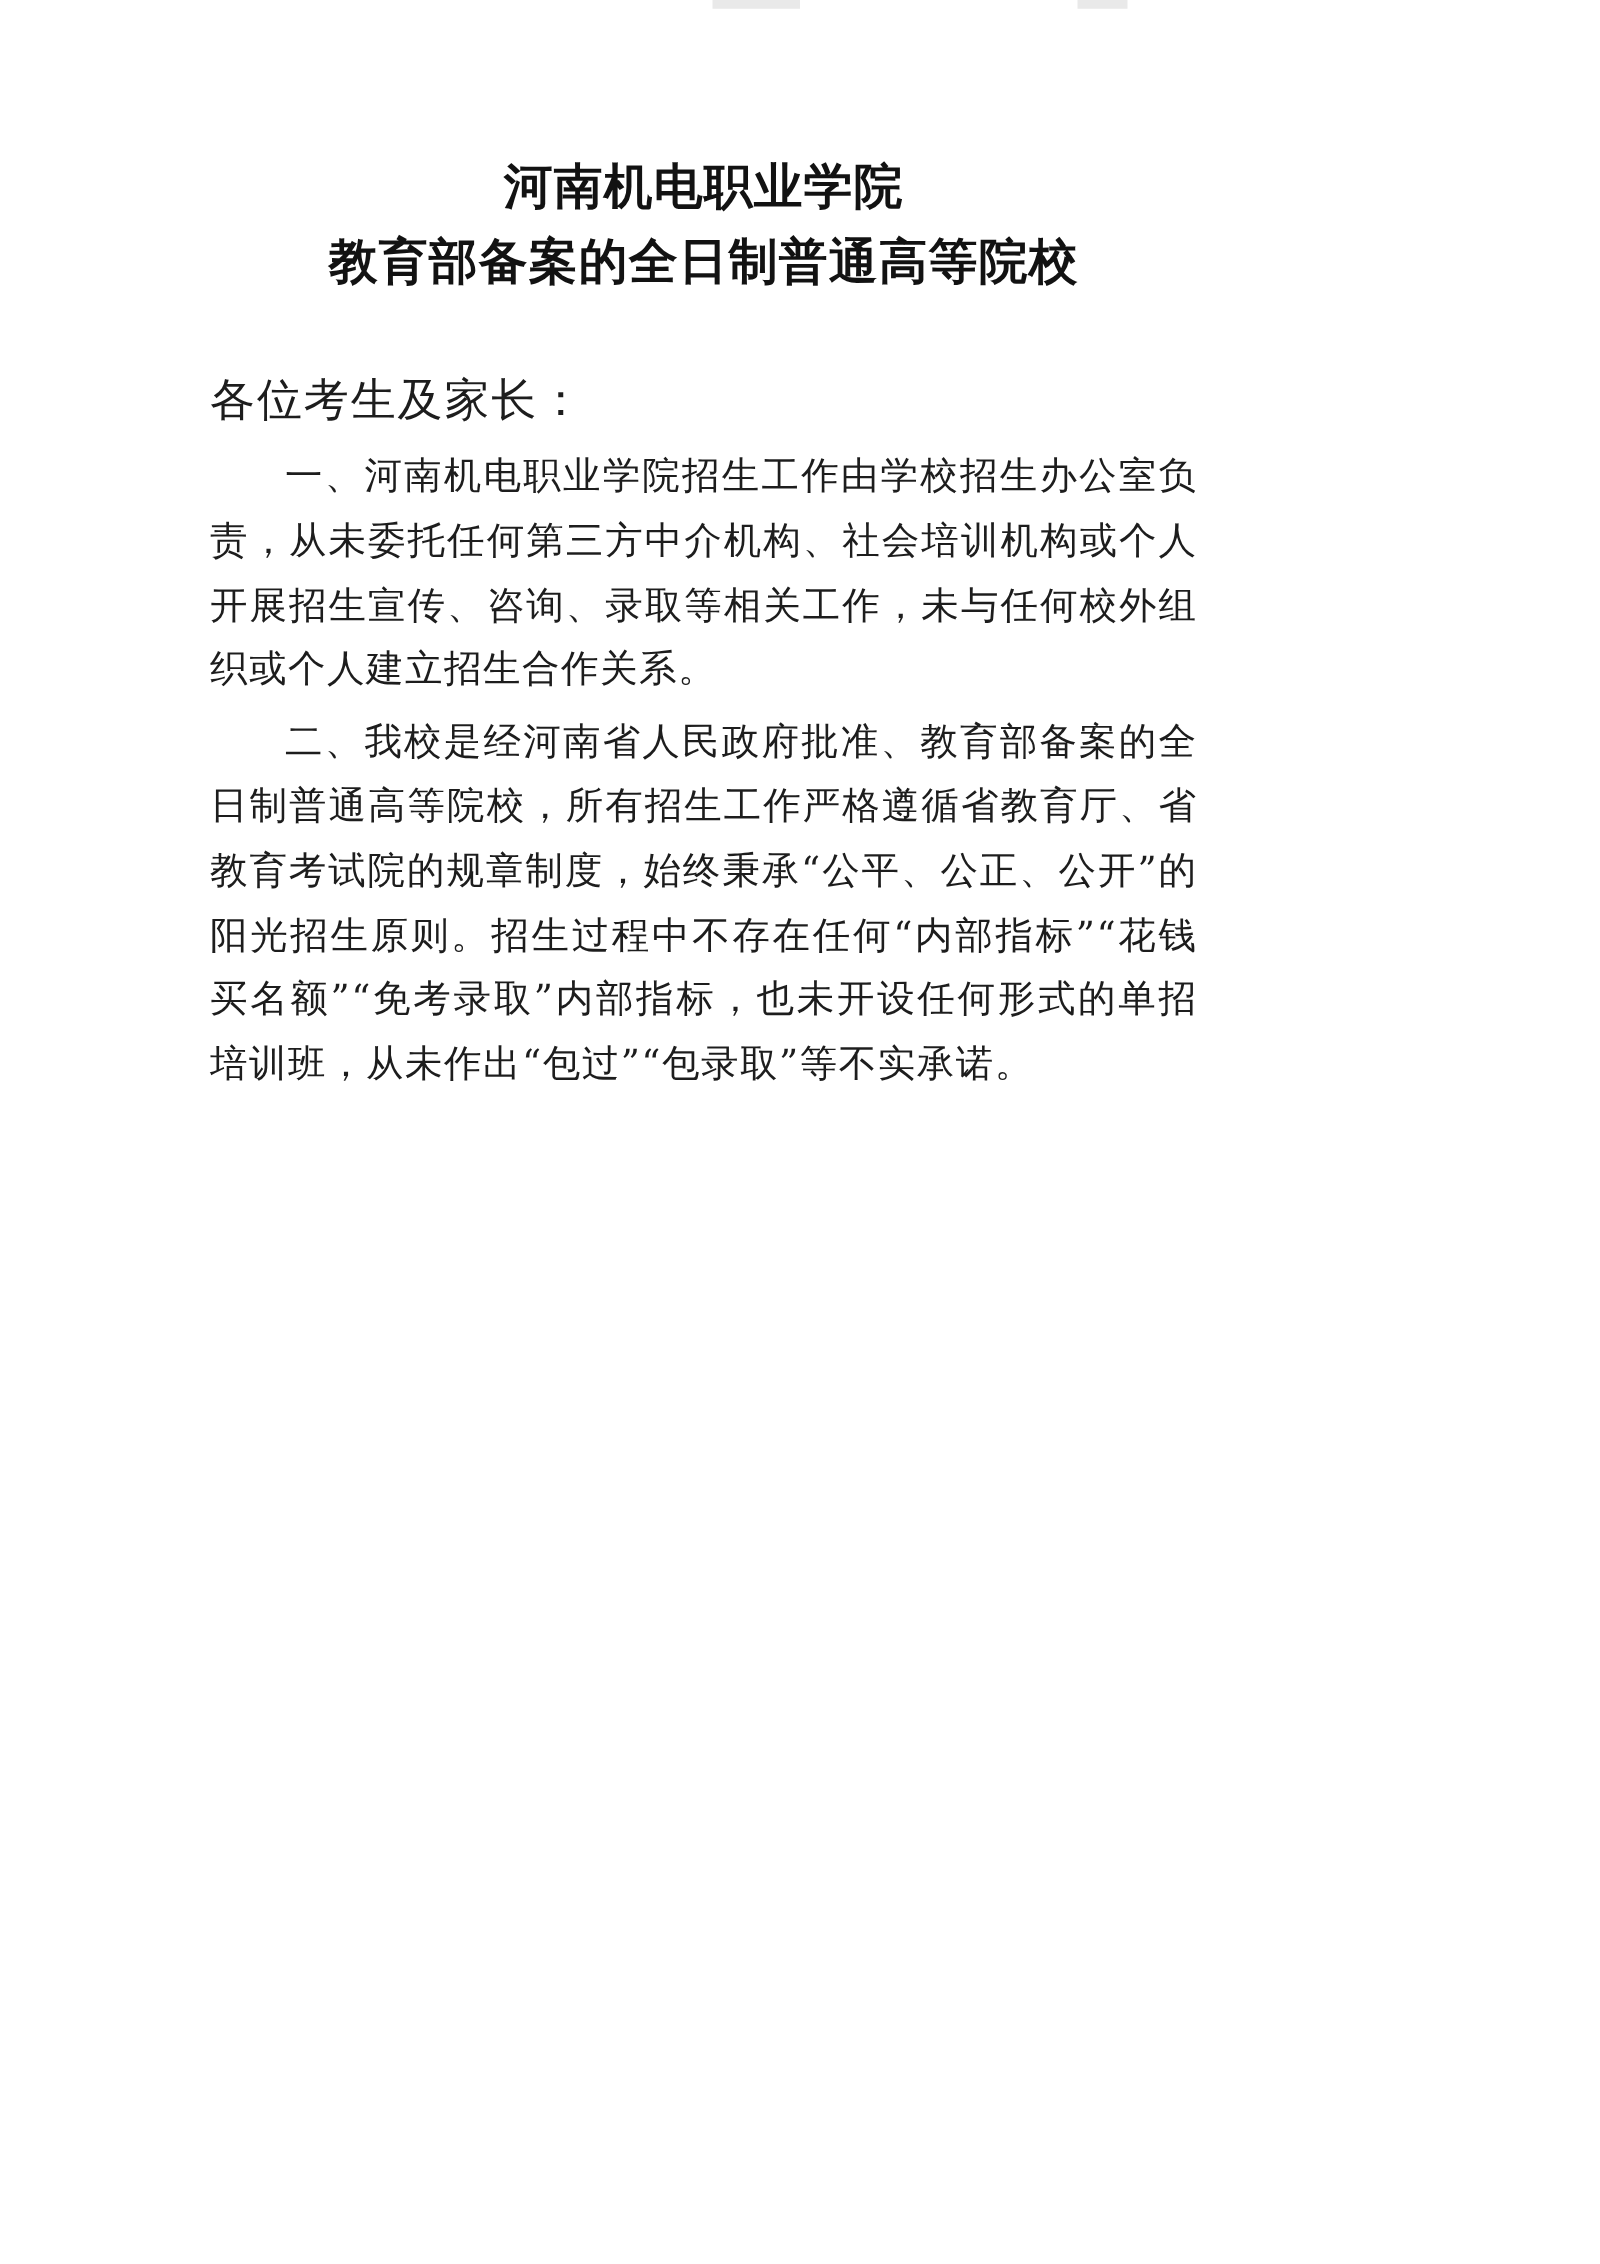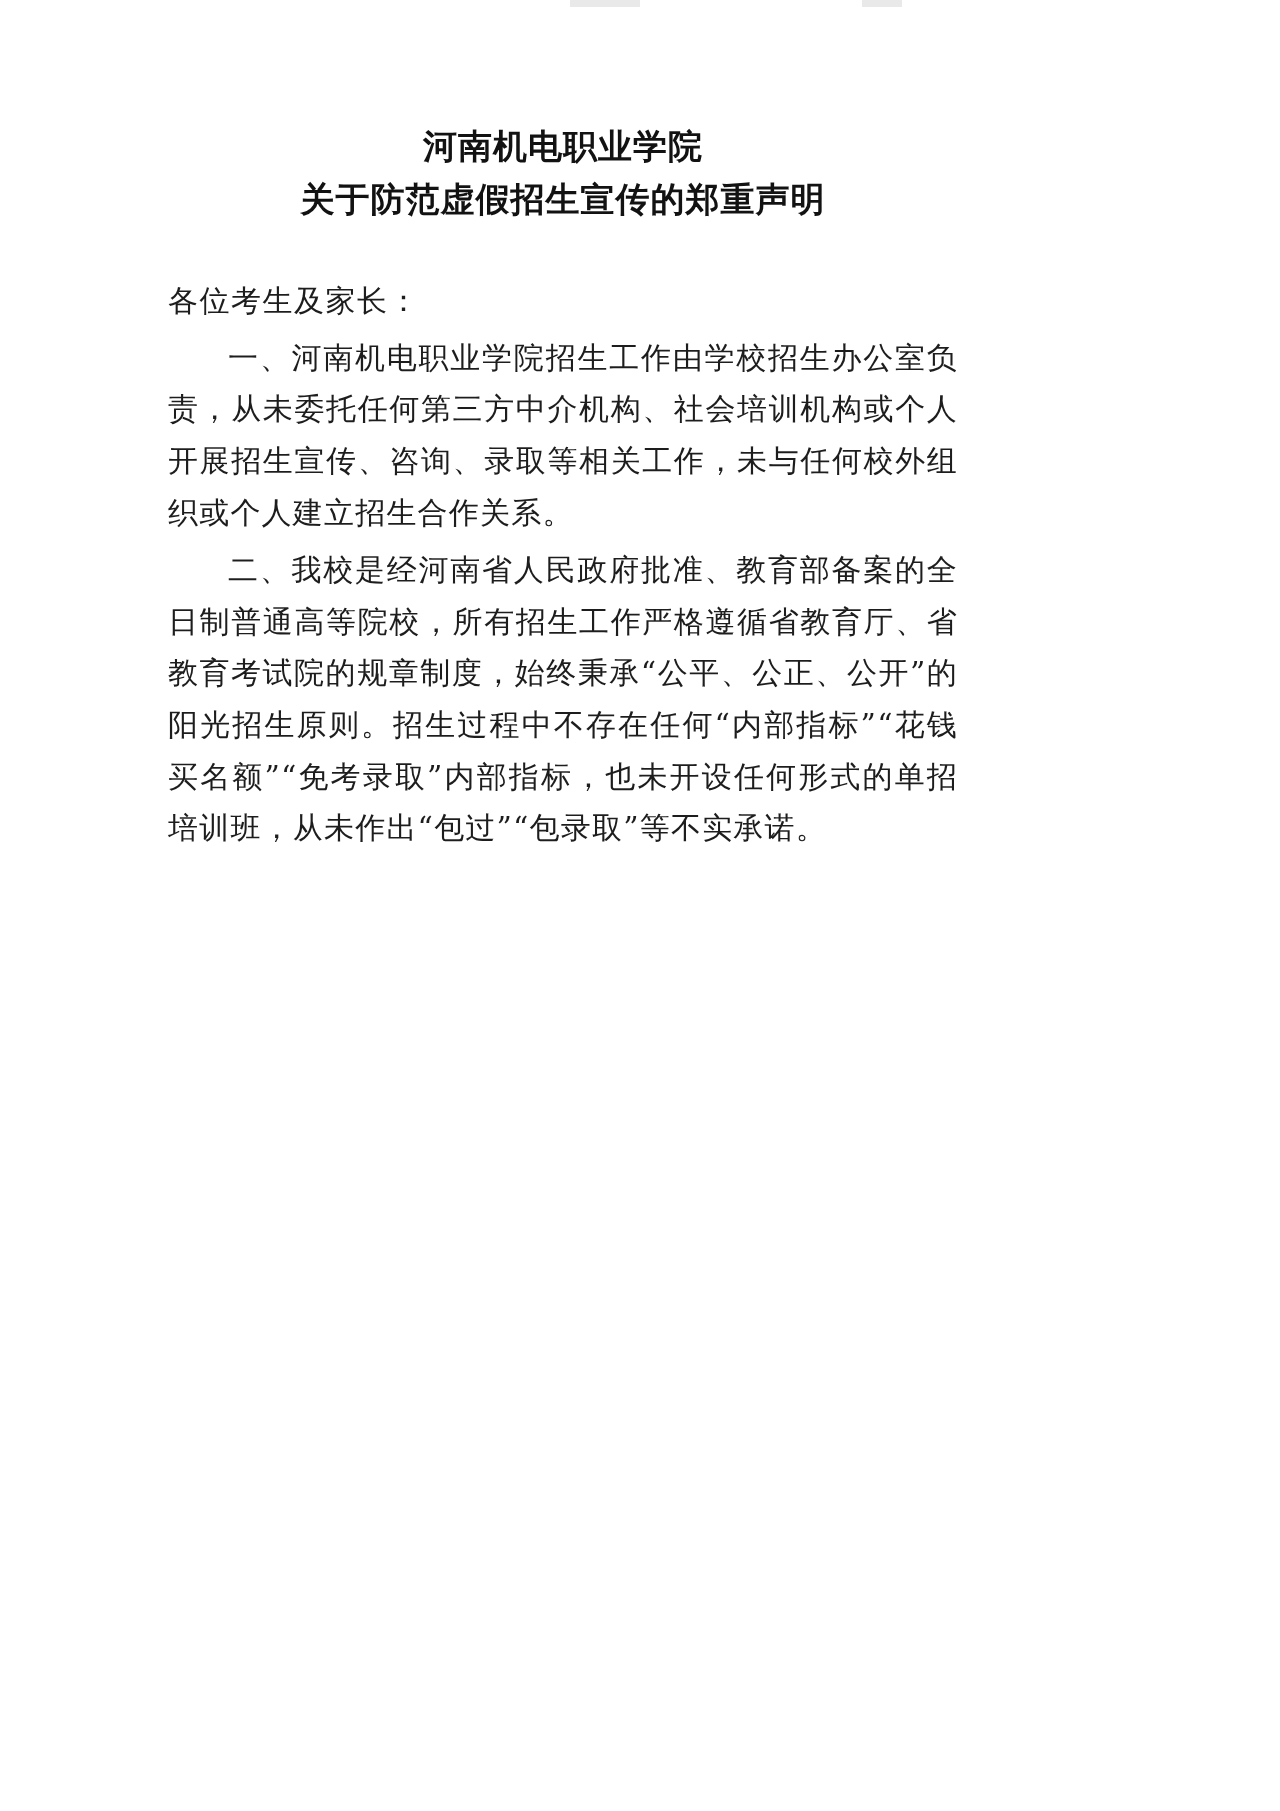--- a/index.html
+++ b/index.html
@@ -38,33 +38,33 @@
     position: absolute;
     left: 168px;
     top: 120px;
     width: 790px;
   }
 
   .doc-title {
     text-align: center;
     font-family: "DejaVu Sans", "Liberation Sans", sans-serif;
     font-weight: 700;
-    font-size: 34px;
+    font-size: 39px;
     line-height: 1.55;
     letter-spacing: 1px;
     color: #121212;
     margin: 0 0 56px 0;
   }
   .doc-title .line {
     display: block;
     white-space: nowrap;
   }
 
   .salutation {
-    font-size: 30px;
+    font-size: 36px;
     line-height: 1.35;
     letter-spacing: 1.5px;
     margin: 0 0 10px 0;
   }
 
   .para {
     font-size: 30px;
     line-height: 1.72;
     letter-spacing: 1.2px;
     margin: 0 0 6px 0;
@@ -83,21 +83,21 @@
 
 <div class="page">
 
   <div class="scan-artifact a1"></div>
   <div class="scan-artifact a2"></div>
 
   <div class="doc-body">
 
     <h1 class="doc-title">
       <span class="line">河南机电职业学院</span>
-      <span class="line">关于防范虚假招生宣传的郑重声明</span>
+      <span class="line">教育部备案的全日制普通高等院校</span>
     </h1>
 
     <p class="salutation">各位考生及家长：</p>
 
     <p class="para">一、河南机电职业学院招生工作由学校招生办公室负责，从未委托任何第三方中介机构、社会培训机构或个人开展招生宣传、咨询、录取等相关工作，未与任何校外组织或个人建立招生合作关系。</p>
     <p class="para">二、我校是经河南省人民政府批准、教育部备案的全日制普通高等院校，所有招生工作严格遵循省教育厅、省教育考试院的规章制度，始终秉承“公平、公正、公开”的阳光招生原则。招生过程中不存在任何“内部指标”“花钱买名额”“免考录取”内部指标，也未开设任何形式的单招培训班，从未作出“包过”“包录取”等不实承诺。</p>
 
   </div>
 </div>
 

